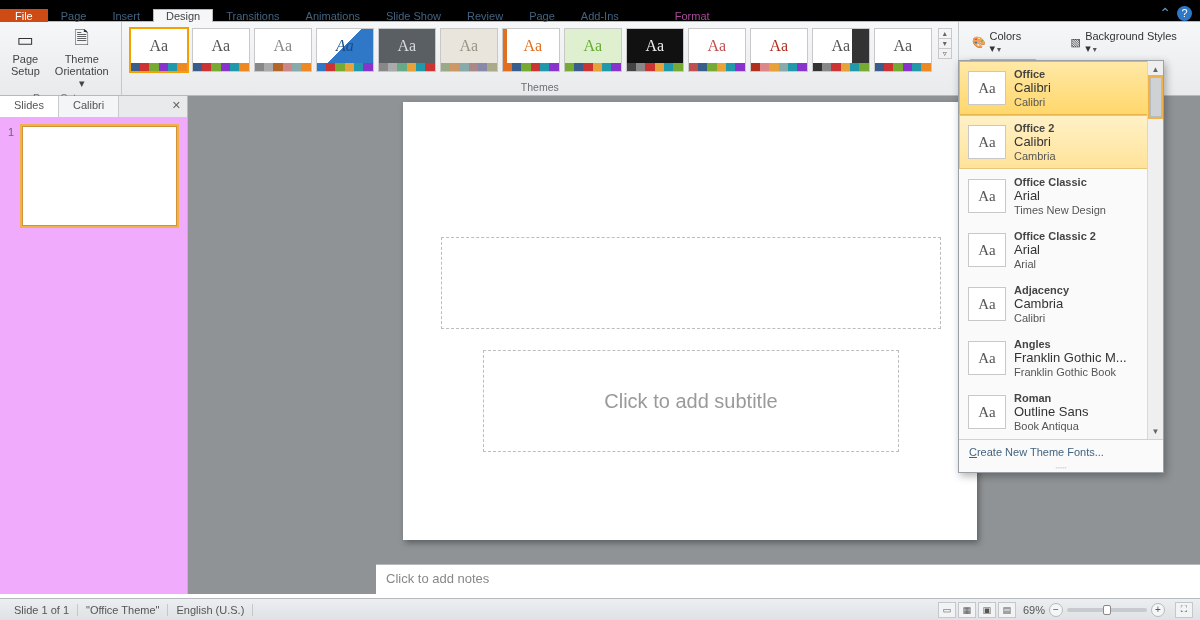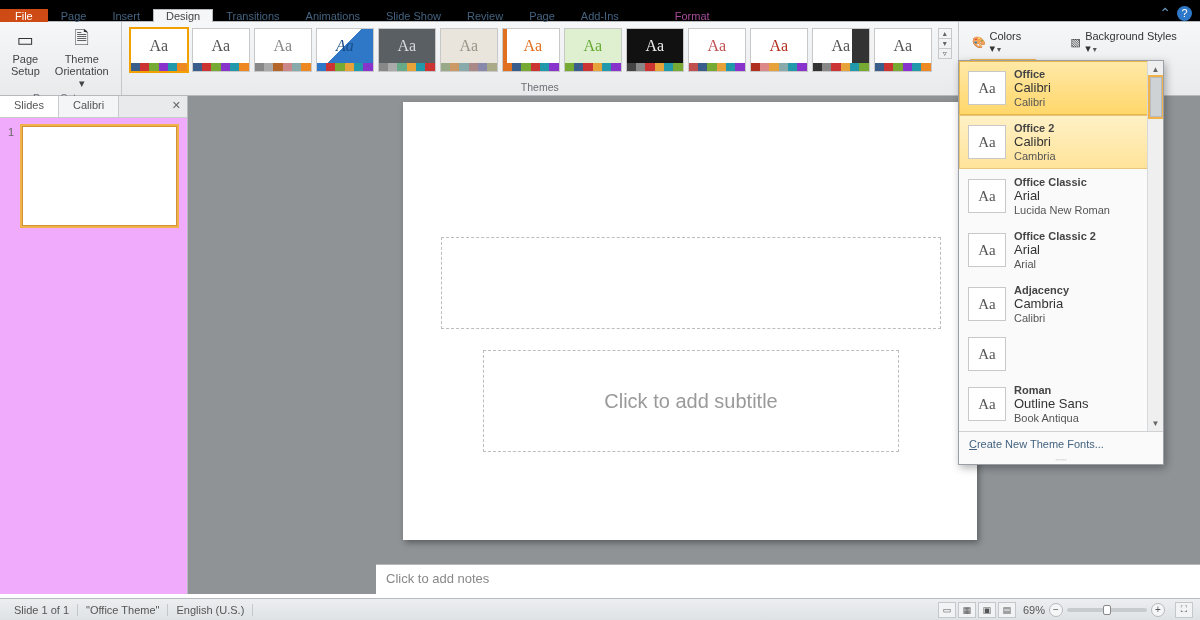--- a/index.html
+++ b/index.html
@@ -336,41 +336,46 @@
       <span class="fp-name">Office 2</span>
       <span class="fp-major">Calibri</span>
       <span class="fp-minor">Cambria</span>
     </div>
         </div>
         <div class="fp-item">
           <div class="fp-swatch">Aa</div>
     <div class="fp-text">
       <span class="fp-name">Office Classic</span>
       <span class="fp-major">Arial</span>
-      <span class="fp-minor">Lucida New Roman</span>
+      <span class="fp-minor">Times New Design</span>
     </div>
         </div>
         <div class="fp-item">
           <div class="fp-swatch">Aa</div>
     <div class="fp-text">
       <span class="fp-name">Office Classic 2</span>
       <span class="fp-major">Arial</span>
       <span class="fp-minor">Arial</span>
     </div>
         </div>
         <div class="fp-item">
           <div class="fp-swatch">Aa</div>
     <div class="fp-text">
       <span class="fp-name">Adjacency</span>
       <span class="fp-major">Cambria</span>
       <span class="fp-minor">Calibri</span>
     </div>
         </div>
         <div class="fp-item">
           <div class="fp-swatch">Aa</div>
+    <div class="fp-text">
+      <span class="fp-name">Angles</span>
+      <span class="fp-major">Franklin Gothic M...</span>
+      <span class="fp-minor">Franklin Gothic Book</span>
+    </div>
         </div>
         <div class="fp-item">
           <div class="fp-swatch">Aa</div>
     <div class="fp-text">
       <span class="fp-name">Roman</span>
       <span class="fp-major">Outline Sans</span>
       <span class="fp-minor">Book Antiqua</span>
     </div>
         </div>
       </div>

